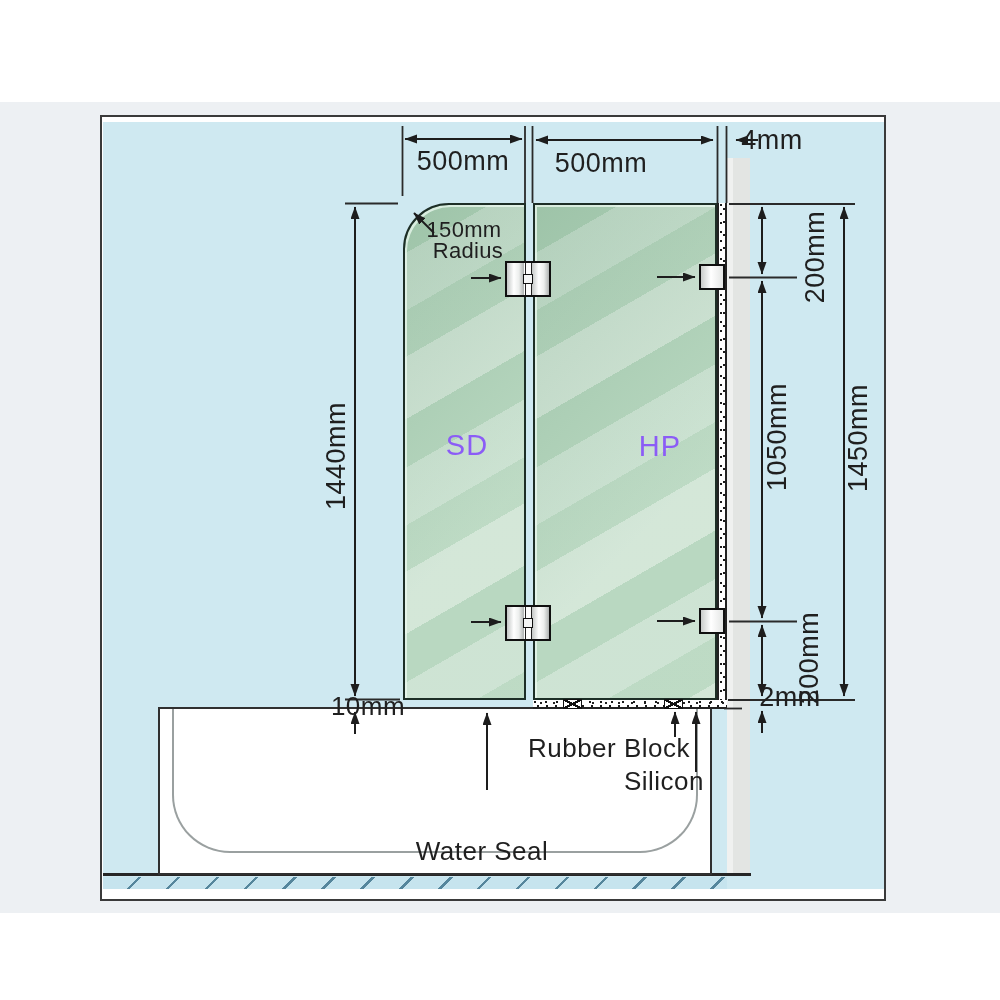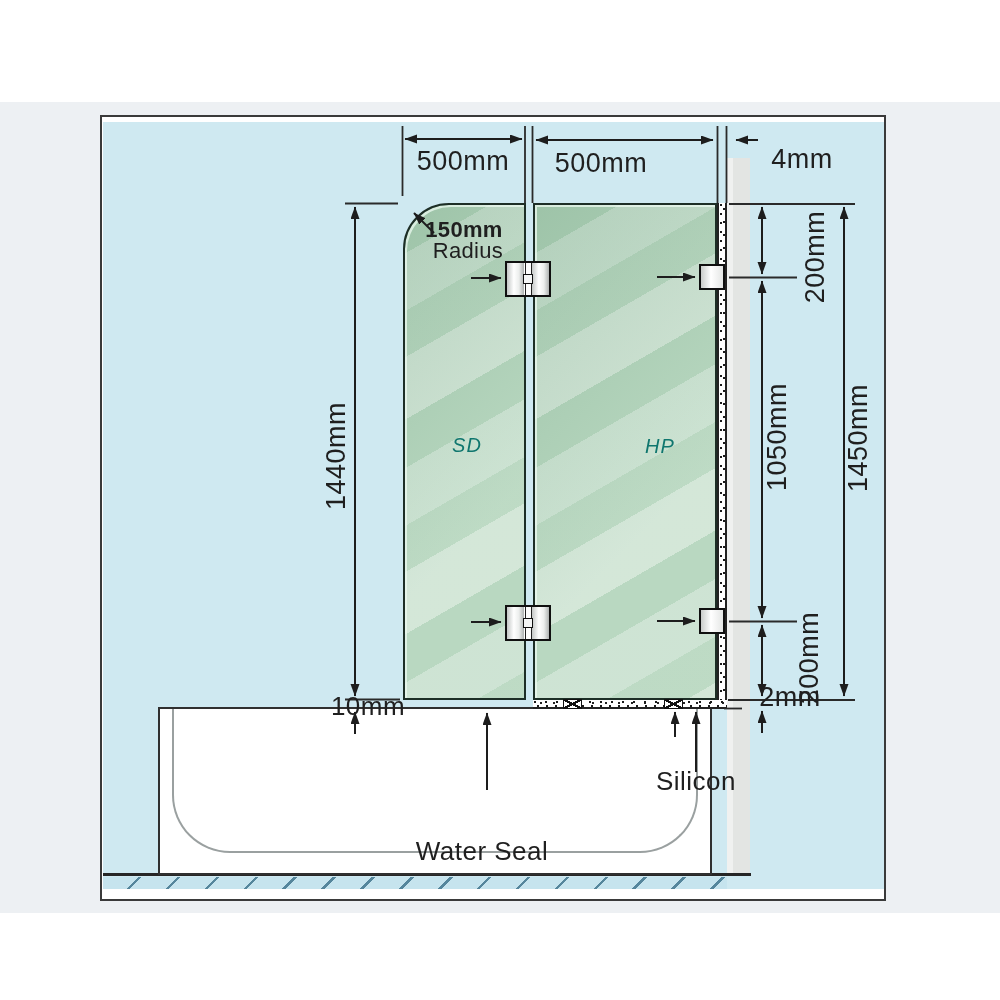--- a/index.html
+++ b/index.html
@@ -52,21 +52,21 @@
   .hinge .gl{position:absolute;top:0;height:32px;width:1.8px;background:#222;}
   .hinge .pin{position:absolute;left:16px;top:11px;width:10px;height:10px;background:#f4f5f5;border:1.4px solid #111;box-sizing:border-box;}
   .bracket{width:26px;height:26px;border:2px solid #101010;box-sizing:border-box;
        background:linear-gradient(to right,#c9ccca,#ffffff 45%,#e4e6e5);}
   
   .lbl{position:absolute;transform:translate(-50%,-50%);white-space:nowrap;
        font-size:27px;letter-spacing:0.5px;color:#1f1f1f;line-height:1;}
   .lbl.rot{transform:translate(-50%,-50%) rotate(-90deg);}
   .lbl.small{font-size:22px;letter-spacing:0.3px;}
   .lbl.note{font-size:26px;}
-  .lbl.panel{font-size:20px;letter-spacing:1px;color:#0f766e;font-style:italic;}
+  .lbl.panel{font-size:29px;letter-spacing:1px;color:#8b5cf6;}
   svg{position:absolute;left:0;top:0;}
 </style>
 </head>
 <body>
 
 <div id="stage">
 
   <div class="abs band"></div>
   <div class="abs frame"></div>
   <div class="abs canvas"></div>
@@ -142,28 +142,29 @@
       <path d="M471,278 H501" marker-end="url(#ah)"></path>
       <path d="M471,622 H501" marker-end="url(#ah)"></path>
       <path d="M657,277 H695" marker-end="url(#ah)"></path>
       <path d="M657,621 H695" marker-end="url(#ah)"></path>
       <path d="M434,233 L414,213" marker-end="url(#ah)"></path>
     </g>
   </svg>
 
   <div class="lbl" style="left:463px;top:161px;">500mm</div>
   <div class="lbl" style="left:601px;top:163px;">500mm</div>
-  <div class="lbl" style="left:802px;top:140px;margin-top:19px;">4mm</div>
-  <div class="lbl small" style="left:464px;top:230px;font-weight:bold;">150mm</div>
+  <div class="lbl" style="left:772px;top:140px;">4mm</div>
+  <div class="lbl small" style="left:464px;top:230px;">150mm</div>
   <div class="lbl small" style="left:468px;top:251px;">Radius</div>
   <div class="lbl rot" style="left:336px;top:456px;">1440mm</div>
   <div class="lbl rot" style="left:815px;top:257px;">200mm</div>
   <div class="lbl rot" style="left:777px;top:437px;">1050mm</div>
   <div class="lbl rot" style="left:858px;top:438px;">1450mm</div>
   <div class="lbl rot" style="left:809px;top:658px;">200mm</div>
   <div class="lbl" style="left:790px;top:697px;">2mm</div>
   <div class="lbl note" style="left:368px;top:706px;">10mm</div>
   <div class="lbl note" style="left:482px;top:851px;">Water Seal</div>
-  <div class="lbl note" style="left:696px;top:781px;">Silicon</div>
+  <div class="lbl note" style="left:609px;top:748px;">Rubber Block</div>
+  <div class="lbl note" style="left:664px;top:781px;">Silicon</div>
   <div class="lbl panel" style="left:467px;top:445px;">SD</div>
   <div class="lbl panel" style="left:660px;top:446px;">HP</div>
 
 </div>
 
 </body></html>

